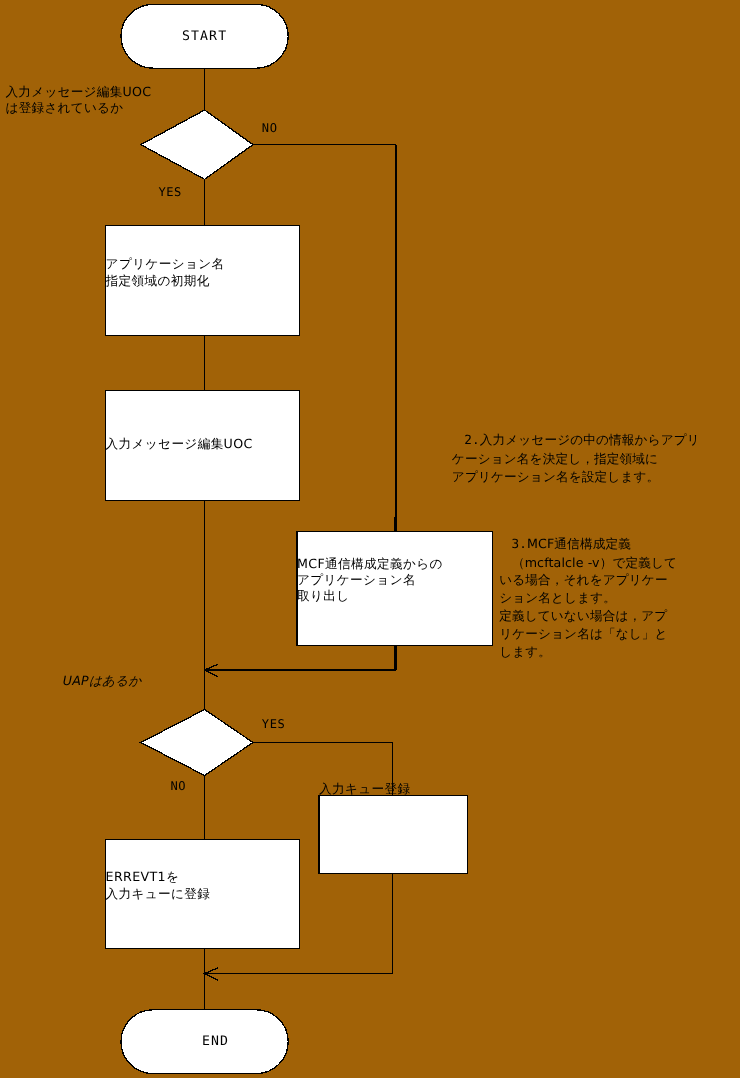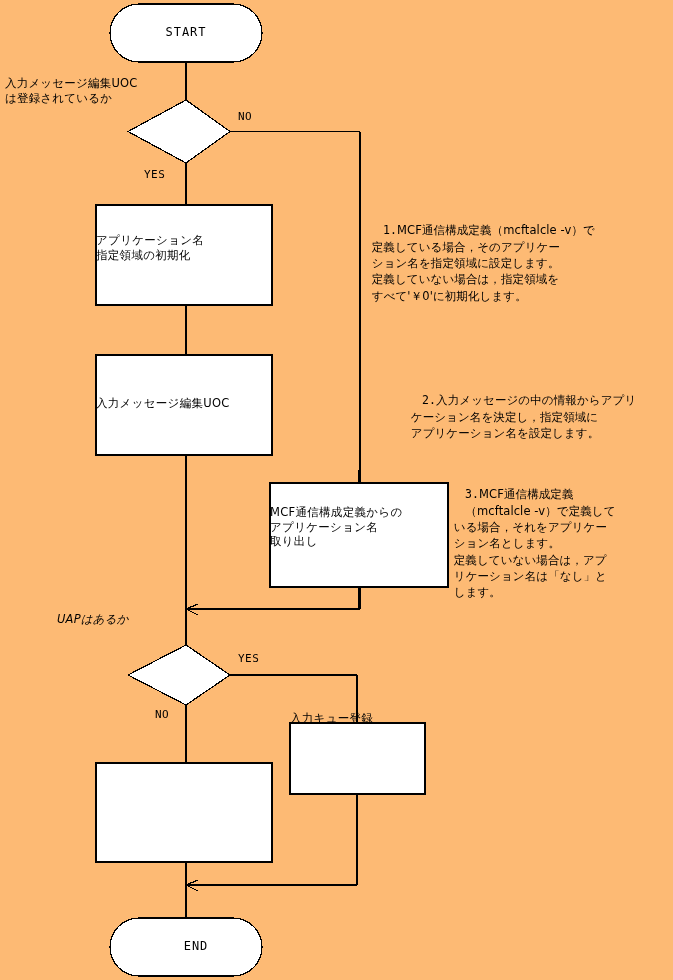--- a/index.html
+++ b/index.html
@@ -7,21 +7,21 @@
     padding: 0;
     background: #ffffff;
   }
   body {
     font-family: "DejaVu Sans", sans-serif;
   }
   #canvas {
     position: relative;
     width: 673px;
     height: 980px;
-    background: #fdba74;
+    background: #a16207;
     overflow: hidden;
   }
   #svg-layer {
     position: absolute;
     left: 0;
     top: 0;
     width: 673px;
     height: 980px;
   }
   .lbl {
@@ -134,30 +134,25 @@
 取り出し</div>
 
   <div class="lbl side-label" style="left:57px; top:612px;font-style:italic;">UAPはあるか</div>
 
   <div class="lbl edge-label" style="left:238px; top:652px;">YES</div>
 
   <div class="lbl edge-label" style="left:155px; top:708px;">NO</div>
 
   <div class="lbl node-text" style="left:290px; top:712px; width:126px;font-family:Liberation Mono, monospace;">入力キュー登録</div>
 
+  <div class="lbl node-text" style="left: 96px; top: 790px; width: 176px; white-space: pre;">ERREVT1を
+入力キューに登録</div>
 
   <div class="lbl term-text" style="left:110px; top:939px; width:172px;">END</div>
 
-  <div class="lbl note" style="left:368px; top:206px; width:300px;">
-    <span class="note-num">1.</span><span style="display:inline; white-space:pre;">MCF通信構成定義（mcftalcle -v）で
- 定義している場合，そのアプリケー
- ション名を指定領域に設定します。
- 定義していない場合は，指定領域を
- すべて'￥0'に初期化します。</span>
-  </div>
 
   <div class="lbl note" style="left:368px; top:376px; width:300px;margin-left:39px;">
     <span class="note-num">2.</span><span style="display:inline; white-space:pre;">入力メッセージの中の情報からアプリ
  ケーション名を決定し，指定領域に
  アプリケーション名を設定します。</span>
   </div>
 
   <div class="lbl note" style="left:450px; top:470px; width:225px;">
     <span class="note-num">3.</span><span style="display:inline; white-space:pre;">MCF通信構成定義
  　（mcftalcle -v）で定義して

